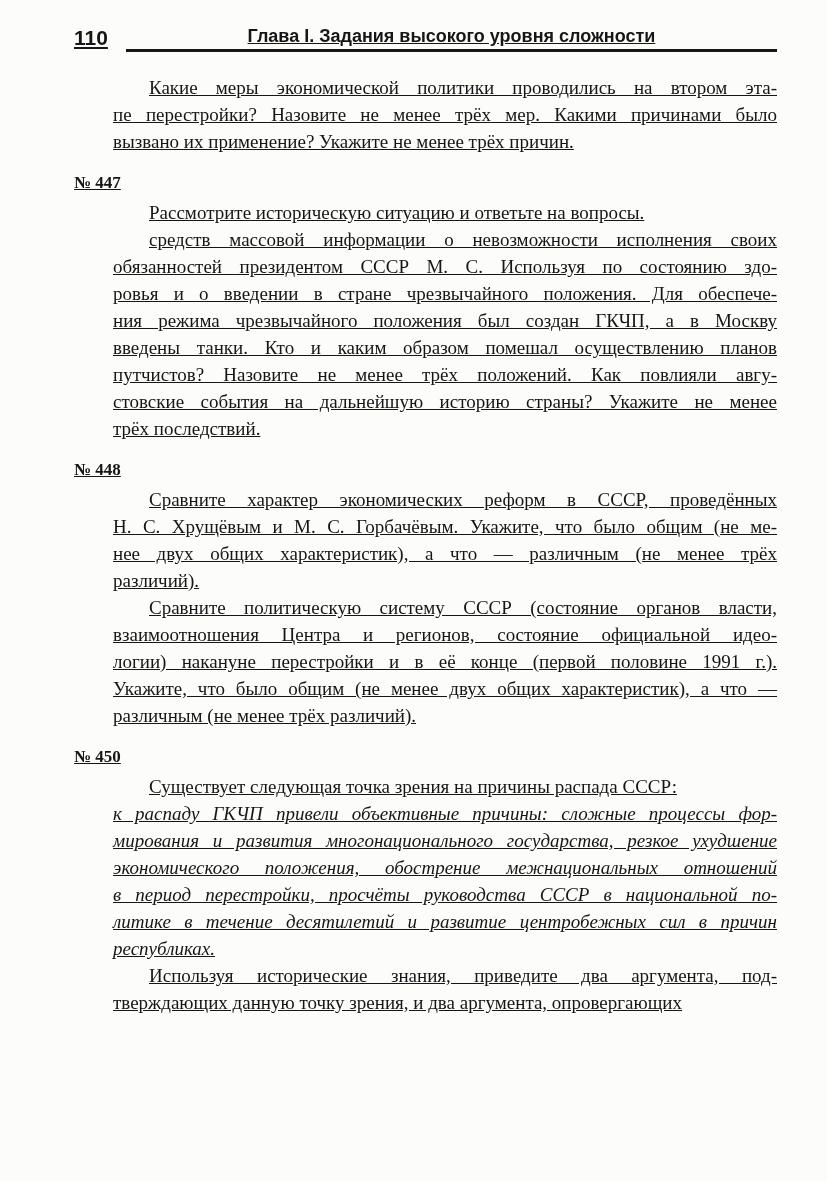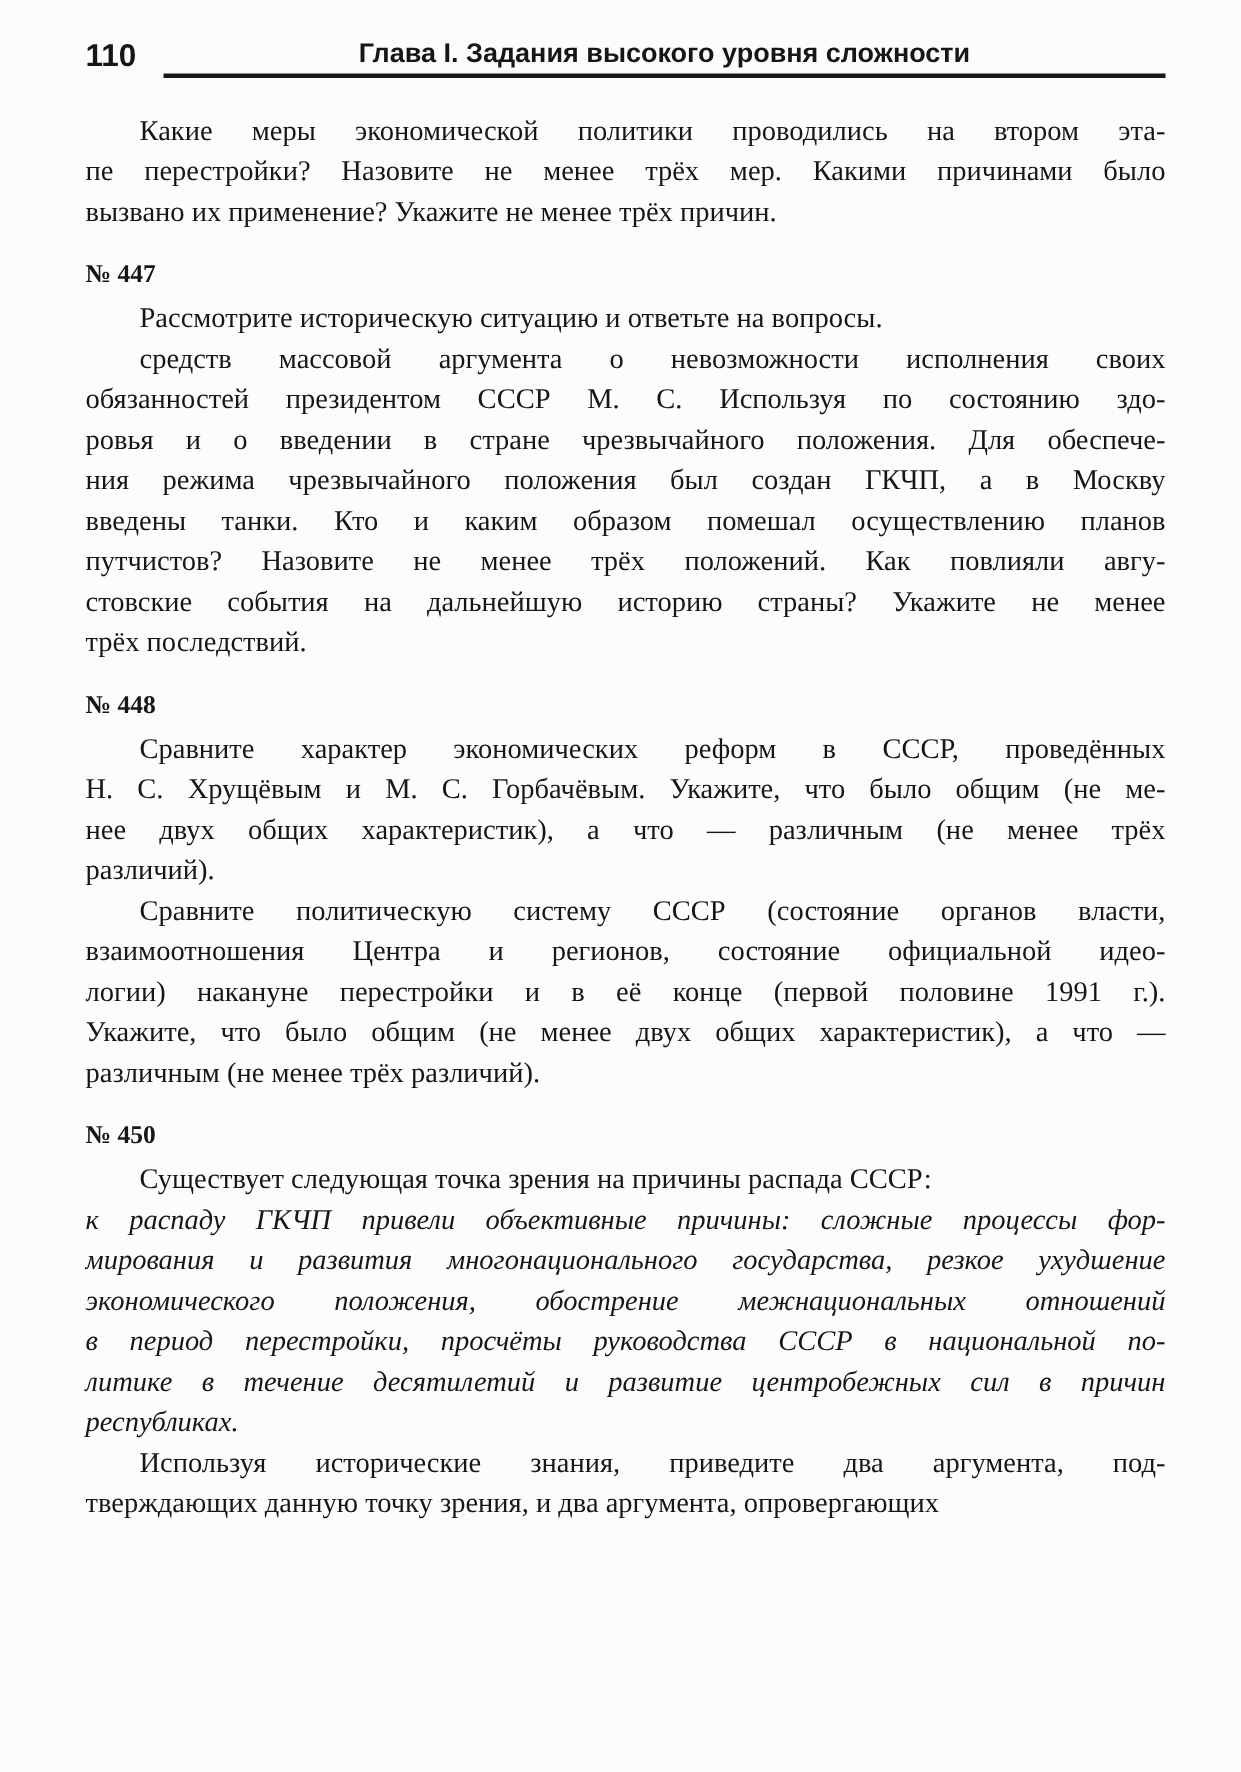--- a/index.html
+++ b/index.html
@@ -8,26 +8,27 @@
   }
   html, body { margin: 0; padding: 0; }
   body {
     background: var(--paper);
     width: 827px;
   }
   .page {
     box-sizing: border-box;
     width: 827px;
     height: 1181px;
-    padding: 26px 50px 0 57px;
+    padding: 26px 50px 0 74px;
     background: var(--paper);
     color: var(--ink);
     font-family: "Liberation Serif", serif;
     font-size: 19px;
     overflow: hidden;
+    text-decoration: underline;
   }
   .page-header {
     display: flex;
     align-items: flex-end;
     font-family: "Liberation Sans", sans-serif;
     font-weight: bold;
   }
   .page-number {
     font-size: 21px;
     line-height: 1;
@@ -42,20 +43,21 @@
     line-height: 1;
   }
   .chapter-title {
     font-size: 18px;
   }
   .para { margin: 0; }
   .para .line {
     line-height: 27px;
     text-align: justify;
     text-align-last: justify;
+    margin-left: 39px;
   }
   .para .line.last { text-align-last: left; }
   .para .line:first-child { text-indent: 36px; }
   .para.no-indent .line:first-child { text-indent: 0; }
   .para.italic { font-style: italic; }
   .intro { margin-top: 22px; }
   .task { margin: 0; }
   .task-number {
     font-weight: bold;
     font-size: 17px;
@@ -80,21 +82,21 @@
       <div class="line">пе перестройки? Назовите не менее трёх мер. Какими причинами было</div>
       <div class="line last">вызвано их применение? Укажите не менее трёх причин.</div>
     </div>
 
   <section class="task">
     <div class="task-number">№ 447</div>
     <div class="para">
         <div class="line last">Рассмотрите историческую ситуацию и ответьте на вопросы.</div>
       </div>
     <div class="para">
-        <div class="line">средств массовой аргумента о невозможности исполнения своих</div>
+        <div class="line">средств массовой информации о невозможности исполнения своих</div>
         <div class="line">обязанностей президентом СССР М. С. Используя по состоянию здо-</div>
         <div class="line">ровья и о введении в стране чрезвычайного положения. Для обеспече-</div>
         <div class="line">ния режима чрезвычайного положения был создан ГКЧП, а в Москву</div>
         <div class="line">введены танки. Кто и каким образом помешал осуществлению планов</div>
         <div class="line">путчистов? Назовите не менее трёх положений. Как повлияли авгу-</div>
         <div class="line">стовские события на дальнейшую историю страны? Укажите не менее</div>
         <div class="line last">трёх последствий.</div>
       </div>
   </section>
 

